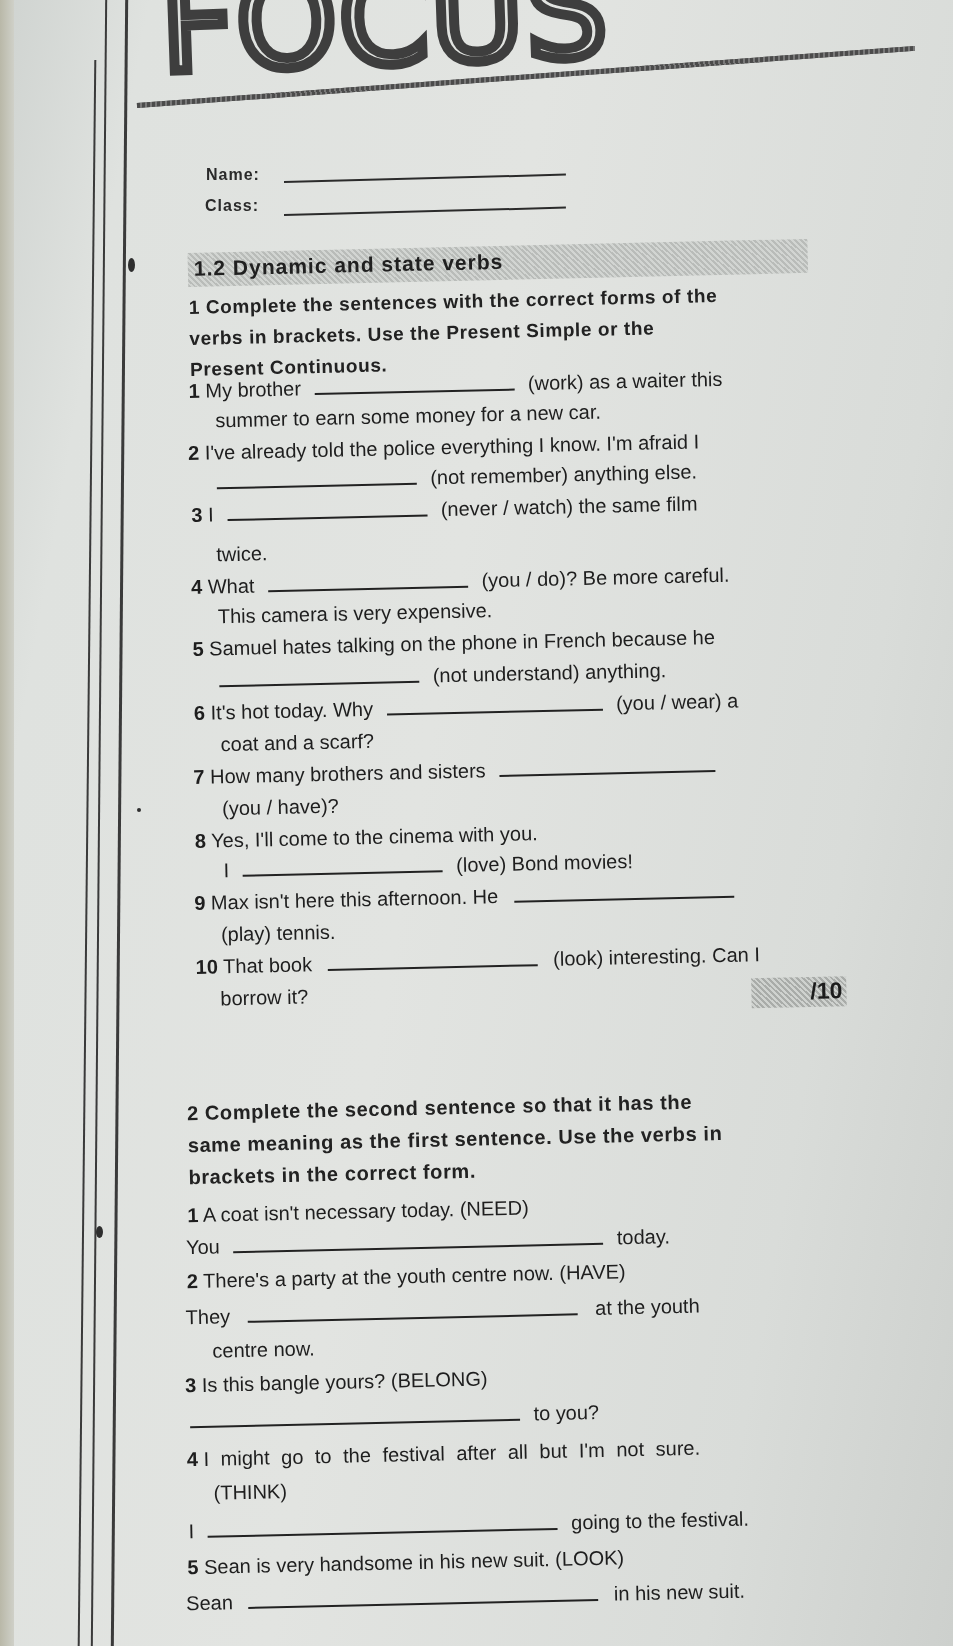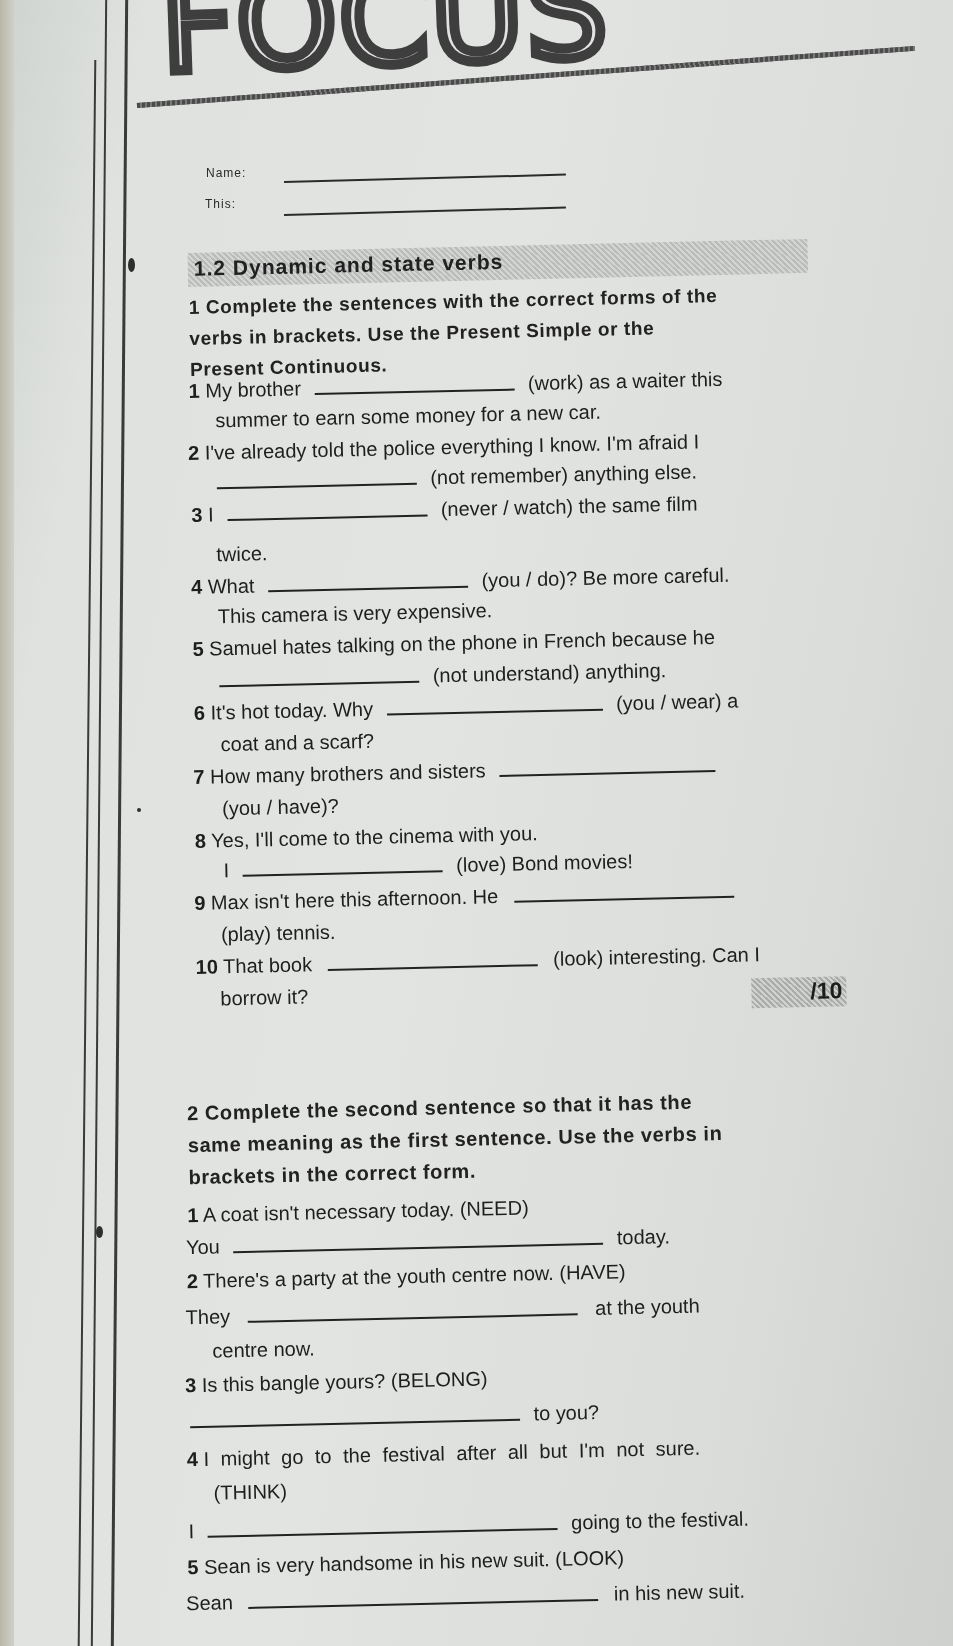--- a/index.html
+++ b/index.html
@@ -23,21 +23,21 @@
       font-size: 128px; font-weight: 400; letter-spacing: 2px;
       color: transparent; -webkit-text-stroke: 10px #3e3e3e;
       font-family: "DejaVu Sans", sans-serif;
       transform: rotate(-2deg); transform-origin: left top;
     }
     .rule {
       position: absolute; height: 5px; background: #5a5a5a;
       transform-origin: left center;
       background-image: repeating-linear-gradient(90deg, #4b4b4b 0 3px, #7a7a7a 3px 5px);
     }
-    .field-label { position: absolute; font-weight: 400; font-size: 12px; letter-spacing: 1px; color: #2a2a2a; }
+    .field-label { position: absolute; font-weight: 700; font-size: 16px; letter-spacing: 1px; color: #2a2a2a; }
     .field-line { position: absolute; border-top: 2px solid #2b2b2b; transform: rotate(-1.5deg); transform-origin: left; }
 
     .content { position: absolute; left: 0; top: 0; width: 953px; height: 1646px; transform: rotate(-1.3deg); transform-origin: 500px 800px; }
     .heading-band {
       position: absolute; left: 200px; top: 246px; width: 620px; height: 34px;
       background: repeating-linear-gradient(45deg, #b9bcb9 0 2px, #d2d5d2 2px 4px);
     }
     .heading {
       position: absolute; left: 206px; top: 250px; font-size: 21px; font-weight: 700;
       letter-spacing: 1px; color: #202020;
@@ -60,21 +60,21 @@
   <div class="edge-left"></div>
   <div class="vline" style="left:86px;top:60px;height:1586px;transform:rotate(0.6deg);"></div>
   <div class="vline" style="left:98px;top:0;height:1646px;transform:rotate(0.5deg);"></div>
   <div class="vline" style="left:118px;top:0;height:1646px;border-left-width:3px;transform:rotate(0.5deg);"></div>
 
   <div class="logo">FOCUS</div>
   <div class="rule" style="left:137px;top:103px;width:780px;transform:rotate(-4.2deg);"></div>
 
   <div class="field-label" style="left:206px;top:166px;">Name:</div>
   <div class="field-line" style="left:284px;top:181px;width:282px;"></div>
-  <div class="field-label" style="left:205px;top:197px;">This:</div>
+  <div class="field-label" style="left:205px;top:197px;">Class:</div>
   <div class="field-line" style="left:284px;top:214px;width:282px;"></div>
 
   <div class="content">
     <div class="heading-band"></div>
     <div class="heading">1.2 Dynamic and state verbs</div>
 
     <div class="instr" style="left:200px;top:285px;">
       <div>1 Complete the sentences with the correct forms of the</div>
       <div>verbs in brackets. Use the Present Simple or the</div>
       <div>Present Continuous.</div>

